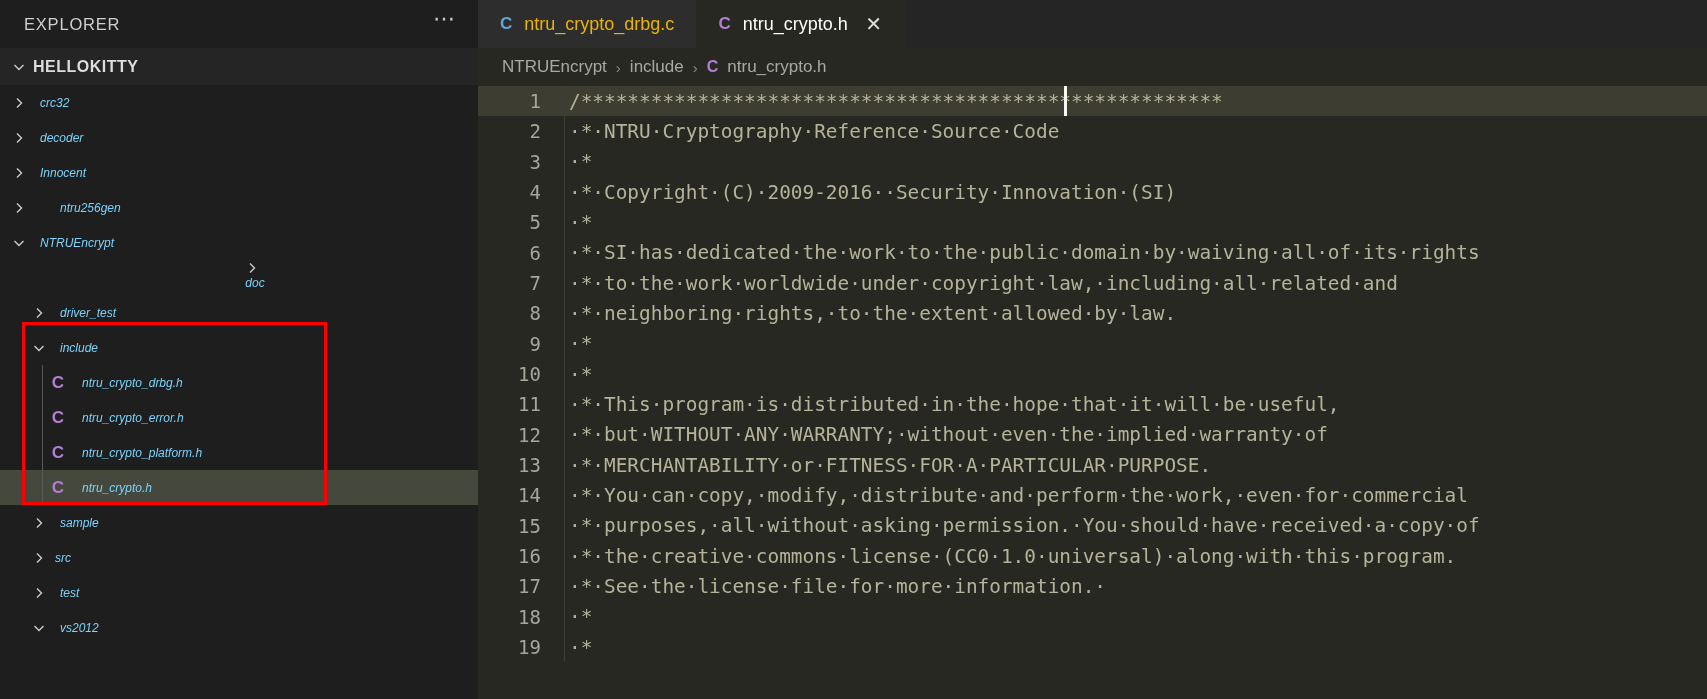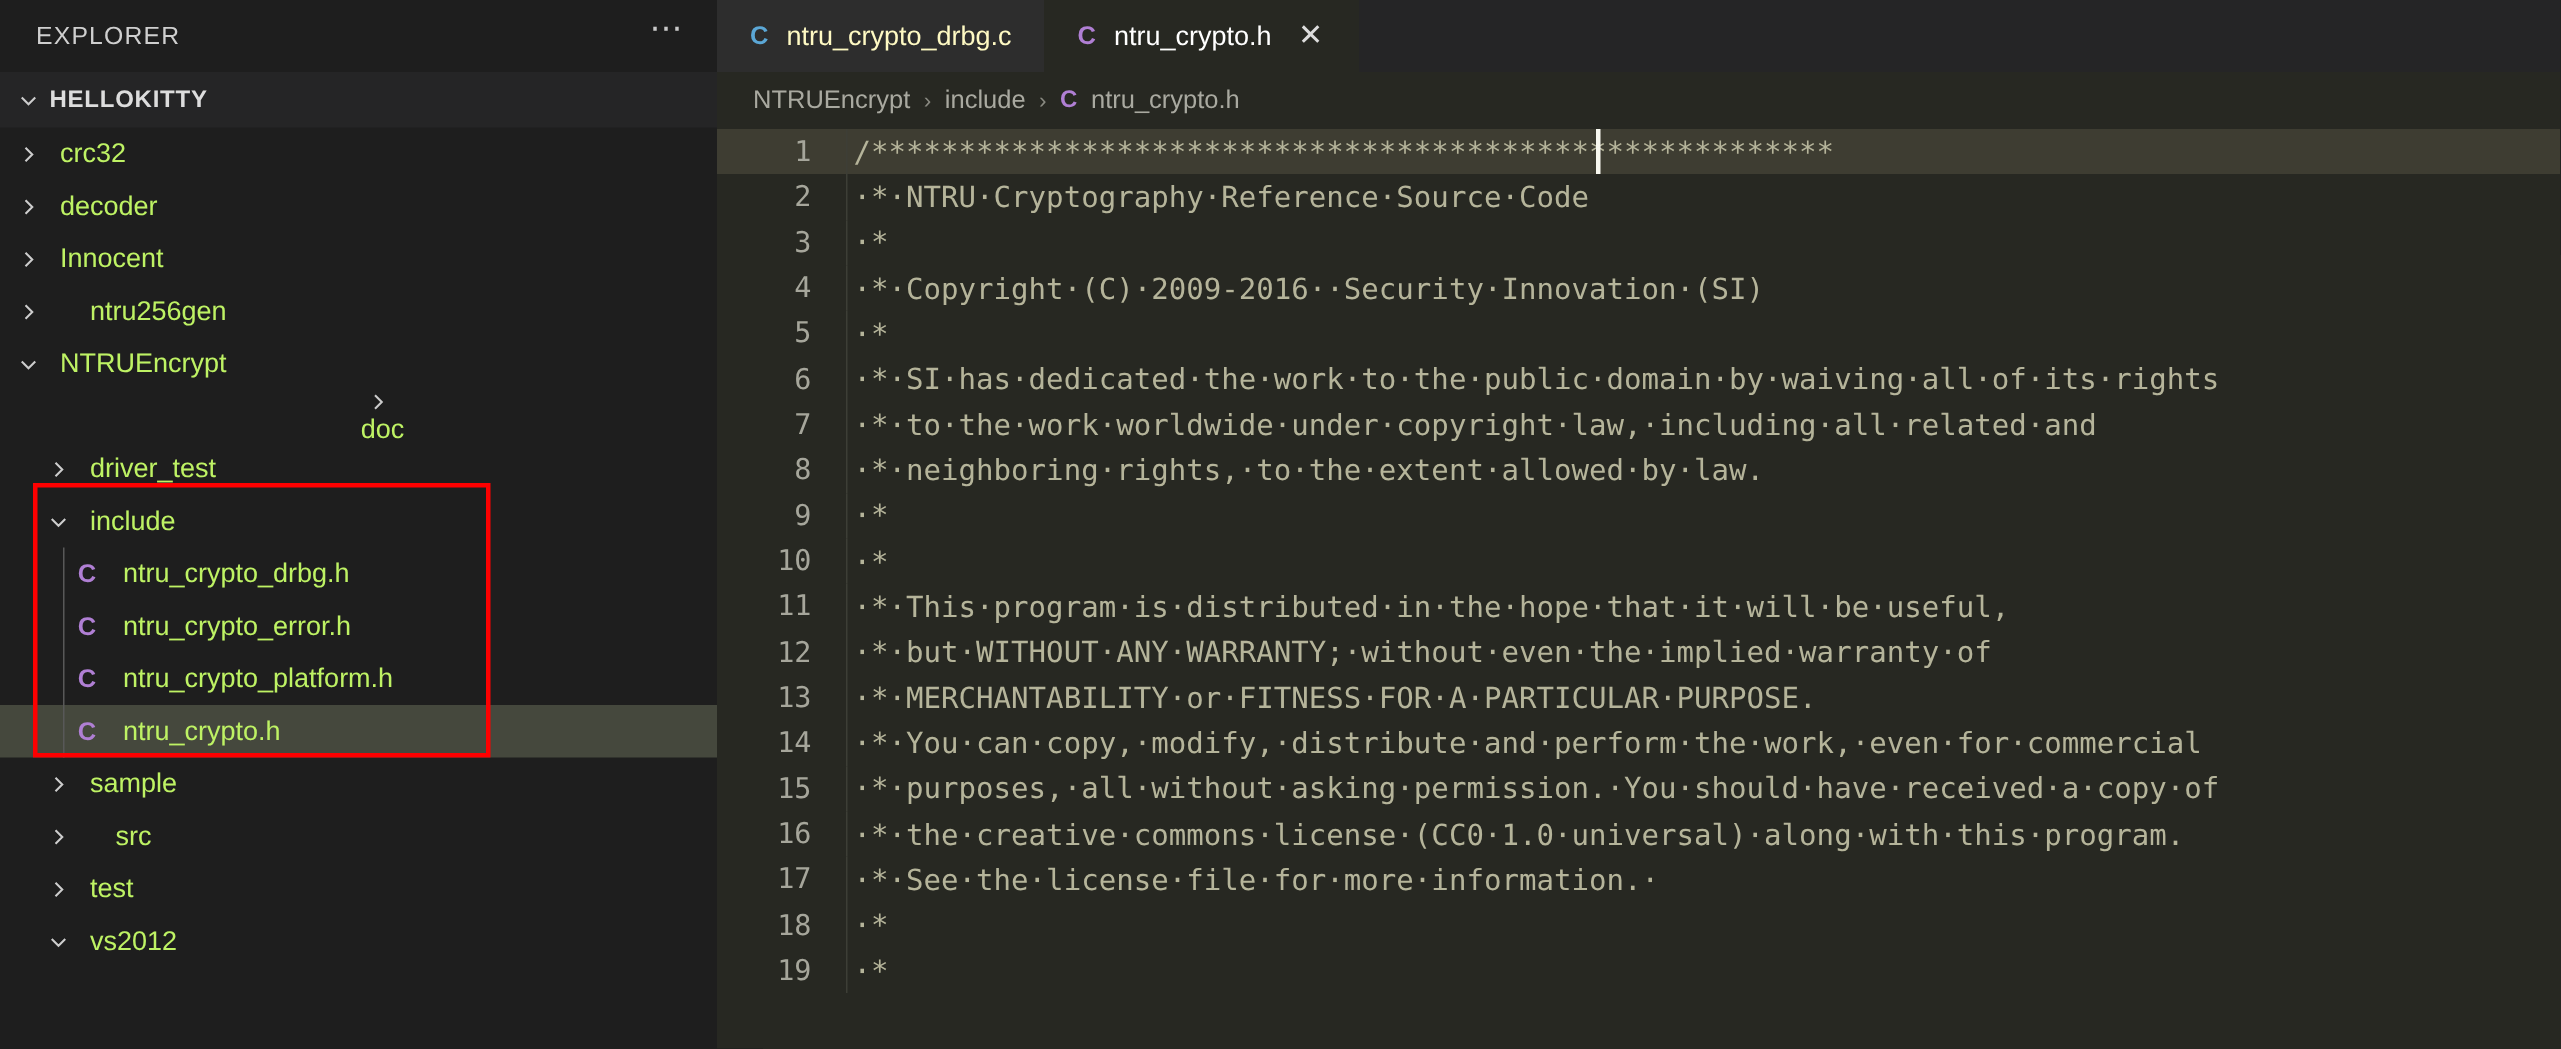--- a/index.html
+++ b/index.html
@@ -55,22 +55,23 @@
     white-space:nowrap;
   }
   .tree-row.selected { background:#45483d; }
   .tw {
     width:28px; min-width:28px;
     display:flex; align-items:center; justify-content:center;
     color:#ccc;
   }
   .tw svg { display:block; }
   .tree-label {
-    font-size:18px; color:#bef264;
+    font-size:12px; color:#7dd3fc;
     font-weight:400;
+    font-style:italic;
   }
   .c-icon {
     width:26px; min-width:26px;
     display:flex; align-items:center; justify-content:center;
     font-size:17px; font-weight:bold;
     font-family:"Liberation Sans", sans-serif;
   }
   .c-icon.hdr { color:#b07fd4; }
   .indent-guide {
     position:absolute;
@@ -104,21 +105,21 @@
     position:relative;
     background:#2d2d2d;
   }
   .tab.active { background:#272822; }
   .tab-icon {
     font-size:17px; font-weight:bold;
     margin-right:12px;
   }
   .tab-icon.src { color:#5ba7d6; }
   .tab-icon.hdr { color:#b07fd4; }
-  .tab-label { font-size:18px; color:#fef9c3; white-space:nowrap; }
+  .tab-label { font-size:18px; color:#eab308; white-space:nowrap; }
   .tab.active .tab-label { color:#ffffff; }
   .tab-close {
     margin-left:16px;
     color:#ddd; font-size:20px; line-height:1;
     cursor:pointer;
     width:20px; text-align:center;
   }
   #breadcrumb {
     height:38px;
     display:flex; align-items:center;
@@ -282,21 +283,21 @@
             </svg>
           </span>
           <span class="tree-label" style="margin-left: 7px;">sample</span>
         </div>
         <div class="tree-row" style="padding-left: 25px;">
           <span class="tw">
             <svg width="16" height="16" viewBox="0 0 16 16">
               <path d="M6 3.5 L10.5 8 L6 12.5" fill="none" stroke="#cccccc" stroke-width="1.4"></path>
             </svg>
           </span>
-          <span class="tree-label" style="margin-left: 24px;">src</span>
+          <span class="tree-label" style="margin-left: 2px;">src</span>
         </div>
         <div class="tree-row" style="padding-left: 25px;">
           <span class="tw">
             <svg width="16" height="16" viewBox="0 0 16 16">
               <path d="M6 3.5 L10.5 8 L6 12.5" fill="none" stroke="#cccccc" stroke-width="1.4"></path>
             </svg>
           </span>
           <span class="tree-label" style="margin-left: 7px;">test</span>
         </div>
         <div class="tree-row" style="padding-left: 25px;">

